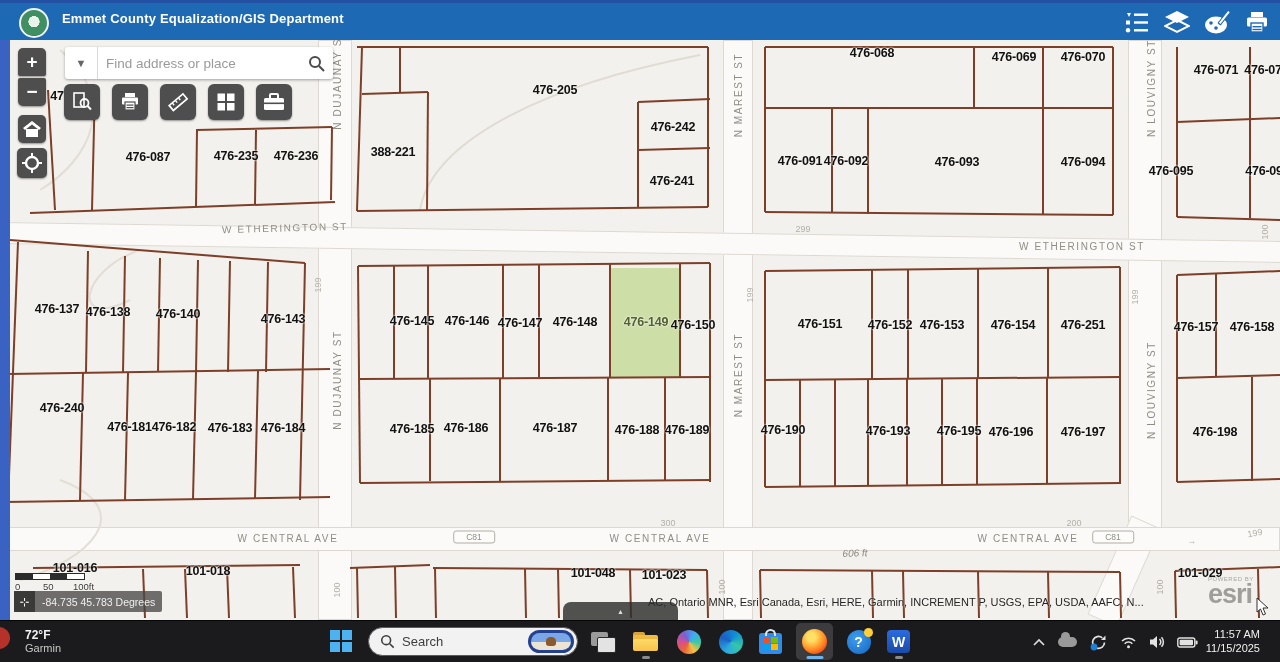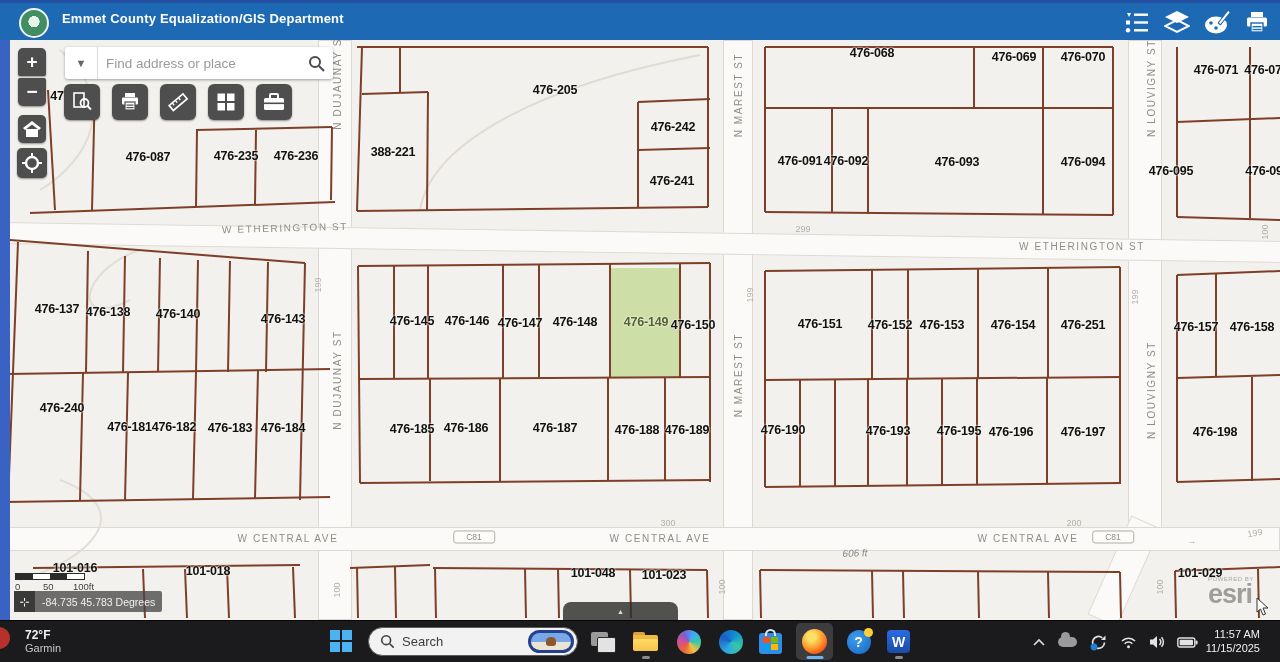--- a/index.html
+++ b/index.html
@@ -372,20 +372,21 @@
     </div>
 
     <div class="coords">
       <div class="cicon">⊹</div>
       <div class="ctext">-84.735 45.783 Degrees</div>
     </div>
 
     <button class="attrtab">
         <span>▲</span>
       </button>
+    <div class="attrib">AC, Ontario MNR, Esri Canada, Esri, HERE, Garmin, INCREMENT P, USGS, EPA, USDA, AAFC, N...</div>
     <div class="esri">
       <span class="pby">POWERED BY</span>
       <span class="wordmark">esri</span>
     </div>
     <svg class="cursor" width="15" height="19" viewBox="0 0 15 19">
       <polygon points="1,0 1,14 4.5,11 7,17 9.5,16 7,10 12,10" fill="#fff" stroke="#333" stroke-width="1"></polygon>
     </svg>
   <span class="pl" style="left: 57px; top: 56px;">47</span>
       <span class="pl" style="left: 148px; top: 117px;">476-087</span>
       <span class="pl" style="left: 236px; top: 116px;">476-235</span>

